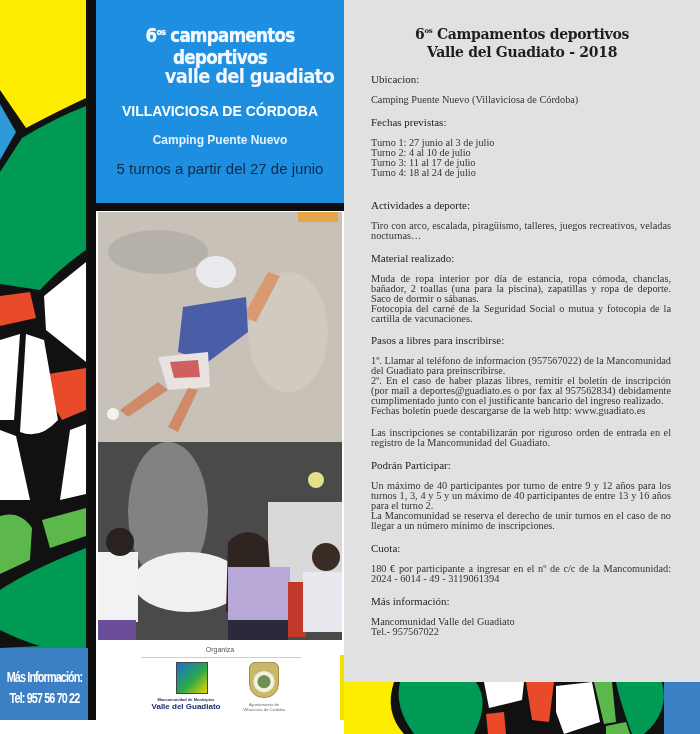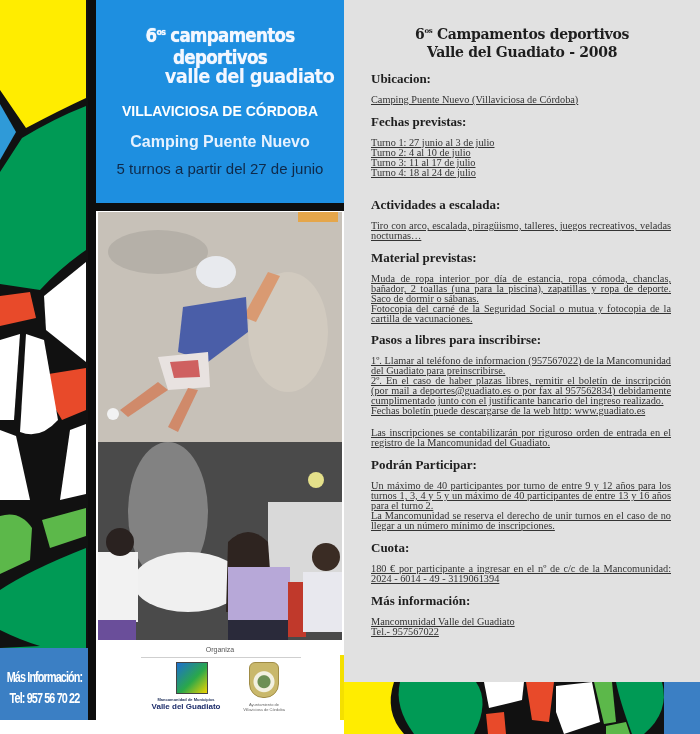--- a/index.html
+++ b/index.html
@@ -12,21 +12,21 @@
     .info-box { position: absolute; left: 0; top: 648px; width: 88px; height: 72px; background: #3b7fc4; display: flex; flex-direction: column; justify-content: center; align-items: center; padding-top: 6px; }
     .info-box span { font-family: "Liberation Sans", sans-serif; font-weight: bold; color: #ffffff; font-size: 15px; letter-spacing: -1.2px; transform: scaleX(0.72); white-space: nowrap; line-height: 21px; display: block; }
     .black-divider { position: absolute; left: 88px; top: 0; width: 8px; height: 720px; background: #0d0d0d; }
 
     
     .poster-header { position: absolute; left: 96px; top: 0; width: 248px; height: 203px; background: #1e8fe0; text-align: center; color: #fff; }
     .title-line1 { position: absolute; top: 24px; left: 0; width: 248px; font-family: "DejaVu Sans", sans-serif; font-weight: bold; font-size: 19px; letter-spacing: -0.8px; color: #f3f7ff; text-shadow: 0 0 1px #fff; transform: scaleX(0.88); }
     .title-line1 sup { font-size: 9px; vertical-align: super; }
     .title-line2 { position: absolute; top: 64px; right: 10px; font-family: "DejaVu Sans", sans-serif; font-weight: bold; font-size: 20px; letter-spacing: -0.8px; color: #f3f7ff; transform: scaleX(0.9); transform-origin: right; }
     .title-town { position: absolute; top: 103px; left: 0; width: 248px; font-family: "Liberation Sans", sans-serif; font-weight: bold; font-size: 14px; color: #ffffff; }
-    .title-camping { position: absolute; top: 133px; left: 0; width: 248px; font-family: "Liberation Sans", sans-serif; font-weight: bold; font-size: 16px; color: #e6f2ff; text-align: center; }
+    .title-camping { position: absolute; top: 133px; left: 0; width: 248px; font-family: "Liberation Sans", sans-serif; font-weight: bold; font-size: 12px; color: #e6f2ff; text-align: center; }
     .title-turnos { position: absolute; top: 160px; left: 0; width: 248px; font-family: "Liberation Sans", sans-serif; font-size: 15px; color: #0f2a4a; }
 
     .black-band { position: absolute; left: 96px; top: 203px; width: 248px; height: 8px; background: #0d0d0d; }
 
     .photo-climb { position: absolute; left: 98px; top: 212px; width: 244px; height: 230px; overflow: hidden;
       background: linear-gradient(135deg, #b9b3aa 0%, #cfc9c1 35%, #bdb7ae 60%, #d6d0c6 100%); }
     .photo-water { position: absolute; left: 98px; top: 442px; width: 244px; height: 198px; overflow: hidden;
       background: linear-gradient(180deg, #3a3a3a 0%, #505050 40%, #6a6a6a 70%, #8a8a8a 100%); }
 
     .organiza-panel { position: absolute; left: 96px; top: 640px; width: 248px; height: 80px; background: #ffffff; }
@@ -37,22 +37,22 @@
     .logo-mvg-name { position: absolute; top: 62px; left: 30px; width: 120px; text-align: center; font-family: "Liberation Sans", sans-serif; font-size: 8px; font-weight: bold; color: #1d2d6b; }
     .logo-crest { position: absolute; top: 22px; left: 153px; width: 30px; height: 36px; border-radius: 6px 6px 14px 14px; background: radial-gradient(circle at 50% 55%, #6c8f55 0 6px, #f2f0e0 7px 10px, #c9b86b 11px); border: 1px solid #a08c45; }
     .logo-crest-name { position: absolute; top: 62px; left: 130px; width: 76px; text-align: center; font-family: "Liberation Sans", sans-serif; font-size: 4px; color: #666; line-height: 5px; }
     .yellow-edge { position: absolute; left: 340px; top: 655px; width: 4px; height: 65px; background: #f4e000; }
 
     
     .text-panel { position: absolute; left: 344px; top: 0; width: 356px; height: 682px; background: #e1e1e1; color: #2a2a2a; }
     .doc-title { position: absolute; top: 22px; left: 0; width: 356px; text-align: center; font-family: "DejaVu Serif", serif; font-weight: bold; font-size: 14px; line-height: 18px; color: #1e1e1e; letter-spacing: -0.3px; }
     .doc-title sup { font-size: 7px; }
     .doc-body { position: absolute; top: 74px; left: 27px; width: 300px; font-family: "Liberation Serif", serif; font-size: 10.3px; line-height: 10px; color: #333; }
-    .sec-h { font-weight: bold; color: #1e1e1e; margin-bottom: 11px; font-size: 13px; }
-    .sec-p { margin-bottom: 12px; text-align: justify; text-decoration: underline; }
+    .sec-h { font-weight: normal; color: #1e1e1e; margin-bottom: 11px; font-size: 11px; }
+    .sec-p { margin-bottom: 12px; text-align: justify; }
     .sec-p div { text-align: justify; }
     .mb-small { margin-bottom: 11px; }
 
     
     .mosaic-bottom { position: absolute; left: 344px; top: 682px; width: 356px; height: 52px; overflow: hidden; background: #111; }
     .bottom-white { position: absolute; left: 0; top: 720px; width: 344px; height: 14px; background: #fff; }
   </style>
 </head>
 <body>
 
@@ -152,39 +152,39 @@
   <div class="logo-crest-name">
     <div>Ayuntamiento de</div>
     <div>Villaviciosa de Córdoba</div>
   </div>
 </div>
 <div class="yellow-edge"></div>
 
 <div class="text-panel">
   <div class="doc-title">
     <div><span>6</span><sup>os</sup><span> Campamentos deportivos</span></div>
-    <div>Valle del Guadiato - 2008</div>
+    <div>Valle del Guadiato - 2018</div>
   </div>
 
   <div class="doc-body">
     <div class="sec-h">Ubicacion:</div>
     <div class="sec-p">Camping Puente Nuevo (Villaviciosa de Córdoba)</div>
 
     <div class="sec-h">Fechas previstas:</div>
     <div class="sec-p" style="margin-bottom:22px">
       <div>Turno 1: 27 junio al 3 de julio</div>
       <div>Turno 2: 4 al 10 de julio</div>
       <div>Turno 3: 11 al 17 de julio</div>
       <div>Turno 4: 18 al 24 de julio</div>
     </div>
 
-    <div class="sec-h">Actividades a escalada:</div>
+    <div class="sec-h">Actividades a deporte:</div>
     <div class="sec-p">Tiro con arco, escalada, piragüismo, talleres, juegos recreativos, veladas nocturnas…</div>
 
-    <div class="sec-h">Material previstas:</div>
+    <div class="sec-h">Material realizado:</div>
     <div class="sec-p mb-small">
       <div>Muda de ropa interior por día de estancia, ropa cómoda, chanclas, bañador, 2 toallas (una para la piscina), zapatillas y ropa de deporte. Saco de dormir o sábanas.</div>
       <div>Fotocopia del carné de la Seguridad Social o mutua y fotocopia de la cartilla de vacunaciones.</div>
     </div>
 
     <div class="sec-h">Pasos a libres para inscribirse:</div>
     <div class="sec-p">
       <div>1º. Llamar al teléfono de informacion (957567022) de la Mancomunidad del Guadiato para preinscribirse.</div>
       <div>2º. En el caso de haber plazas libres, remitir el boletín de inscripción (por mail a deportes@guadiato.es o por fax al 957562834) debidamente cumplimentado junto con el justificante bancario del ingreso realizado.</div>
       <div>Fechas boletín puede descargarse de la web http: www.guadiato.es</div>

